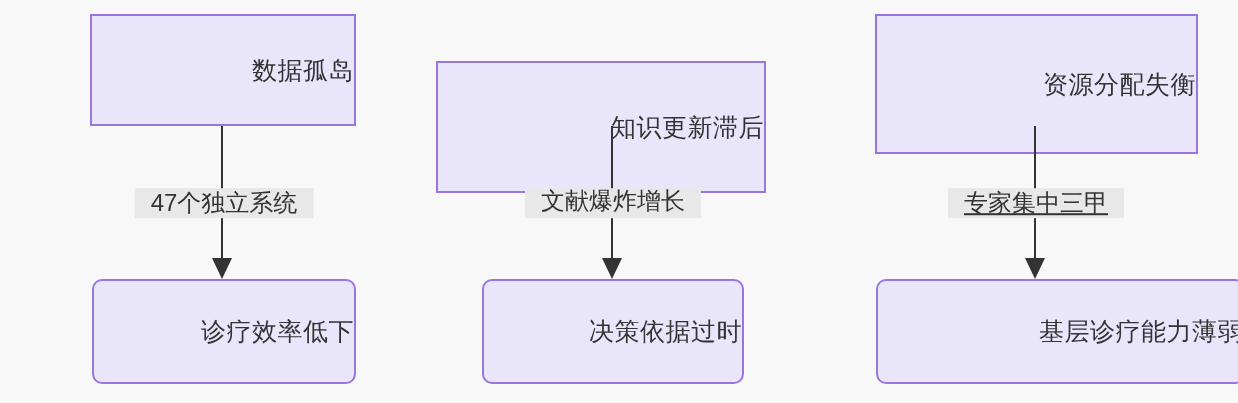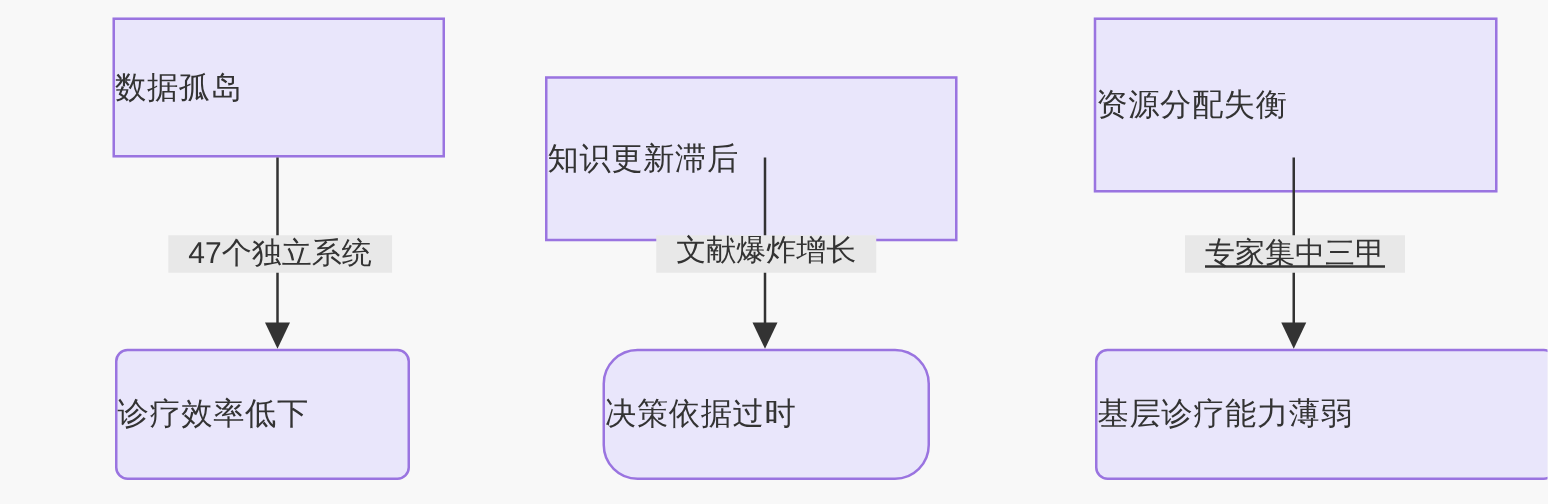--- a/index.html
+++ b/index.html
@@ -24,21 +24,21 @@
     height: 403px;
   }
   
   .node {
     position: absolute;
     box-sizing: border-box;
     background: #e9e6fb;
     border: 2px solid #9a74e0;
     display: flex;
     align-items: center;
-    justify-content: flex-start;
+    justify-content: flex-end;
     color: #333333;
     font-size: 25px;
     line-height: 1;
     letter-spacing: 0.5px;
     white-space: nowrap;
   }
   .node.cause {
     border-radius: 0px;
   }
   .node.effect {
@@ -80,39 +80,39 @@
       <span>数据孤岛</span>
     </div>
 
     <svg class="edge" style="left:0px; top:0px; width:1238px; height:403px;">
       <line class="edge-line" x1="222" y1="126" x2="222" y2="263"></line>
       <polygon class="edge-arrow" points="212,258 232,258 222,279"></polygon>
     </svg>
 
     <div class="edge-label" style="left:224px; top:203px;">47个独立系统</div>
 
-    <div class="node effect" style="left:92px; top:279px; width:236px; height:105px;">
+    <div class="node effect" style="left:92px; top:279px; width:264px; height:105px;">
       <span>诊疗效率低下</span>
     </div>
   </div>
 
   <div class="column">
 
     <div class="node cause" style="left:436px; top:14px; width:330px; height:132px;margin-top:47px;">
       <span>知识更新滞后</span>
     </div>
 
     <svg class="edge" style="left:0px; top:0px; width:1238px; height:403px;">
       <line class="edge-line" x1="612" y1="126" x2="612" y2="263"></line>
       <polygon class="edge-arrow" points="602,258 622,258 612,279"></polygon>
     </svg>
 
     <div class="edge-label" style="left:613px; top:203px;font-family:Liberation Mono, monospace;">文献爆炸增长</div>
 
-    <div class="node effect" style="left:482px; top:279px; width:262px; height:105px;border-radius:28px;">
+    <div class="node effect" style="left:482px; top:279px; width:262px; height:105px;">
       <span>决策依据过时</span>
     </div>
   </div>
 
   <div class="column">
 
     <div class="node cause" style="left:875px; top:14px; width:323px; height:140px;">
       <span>资源分配失衡</span>
     </div>
 

